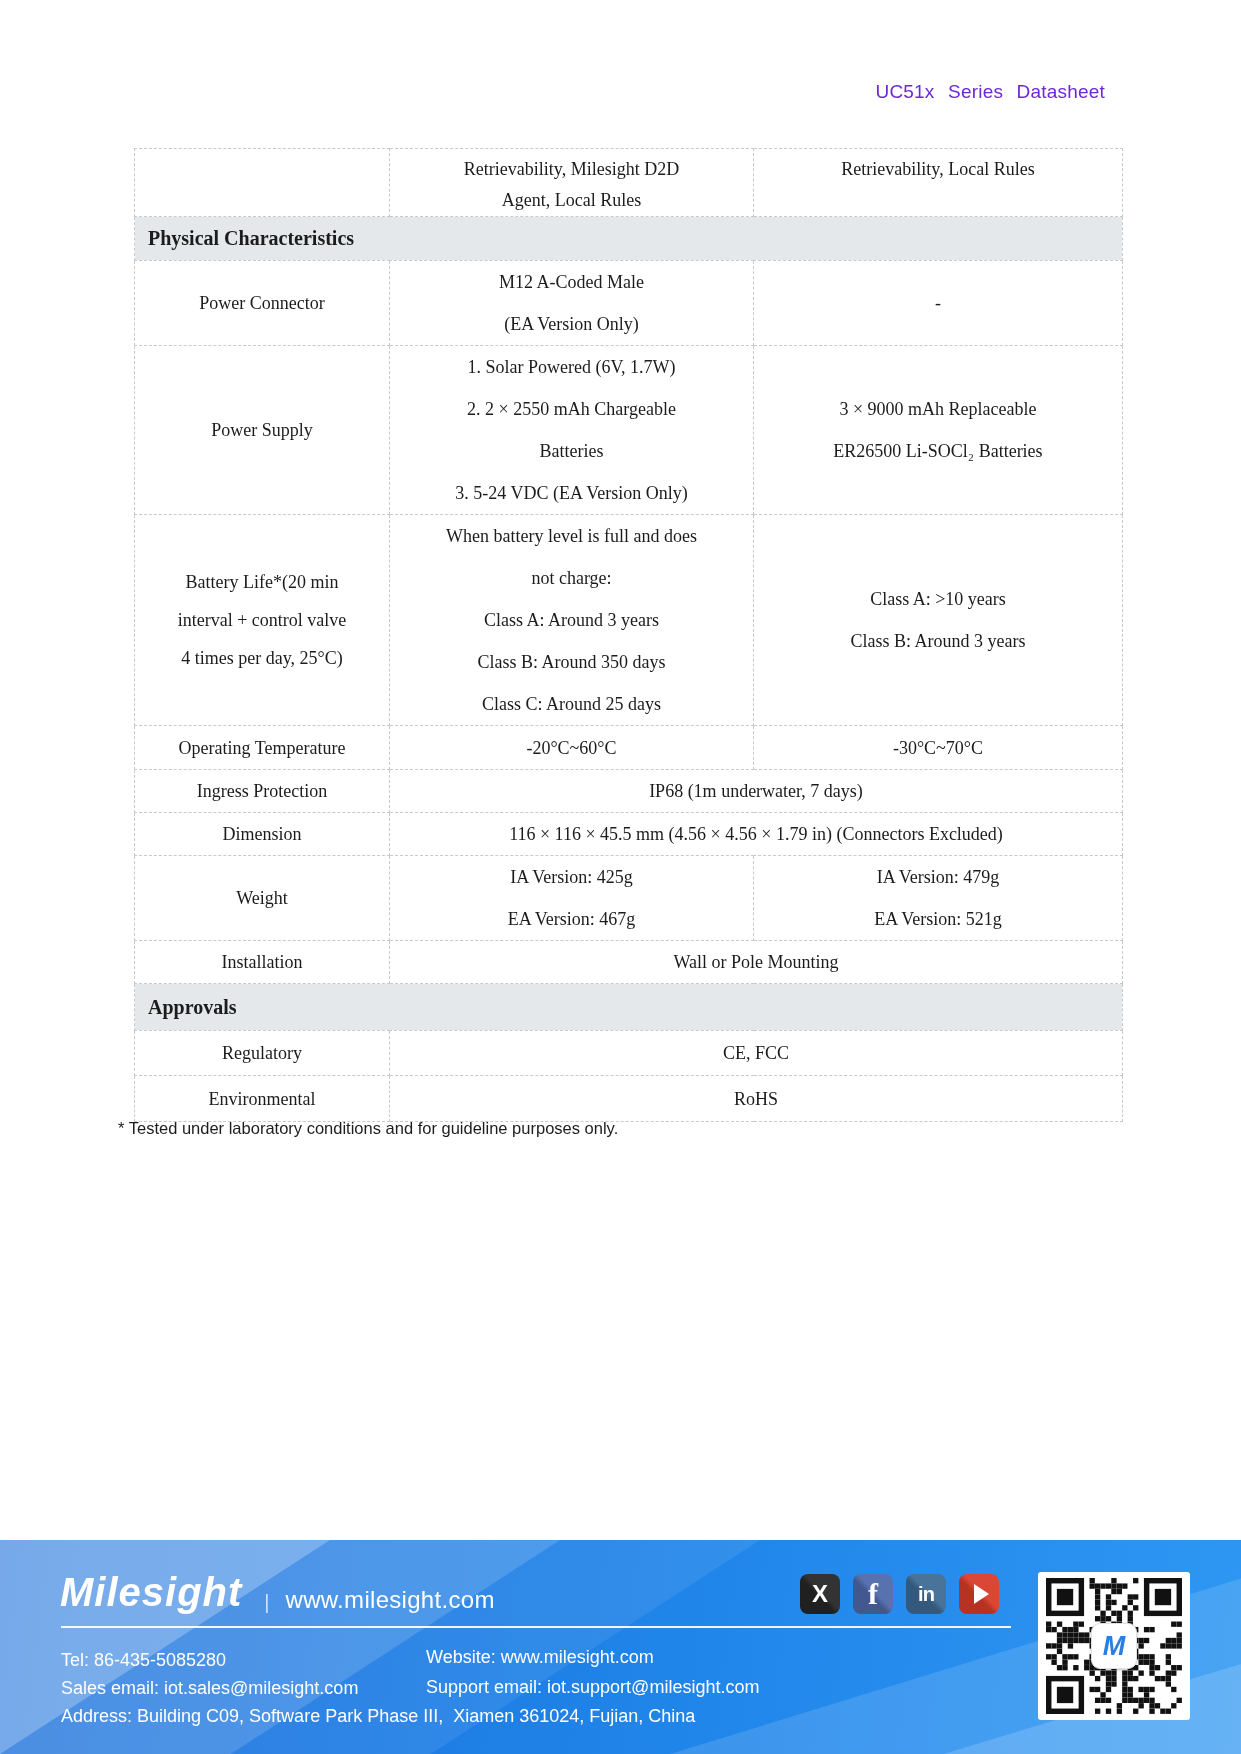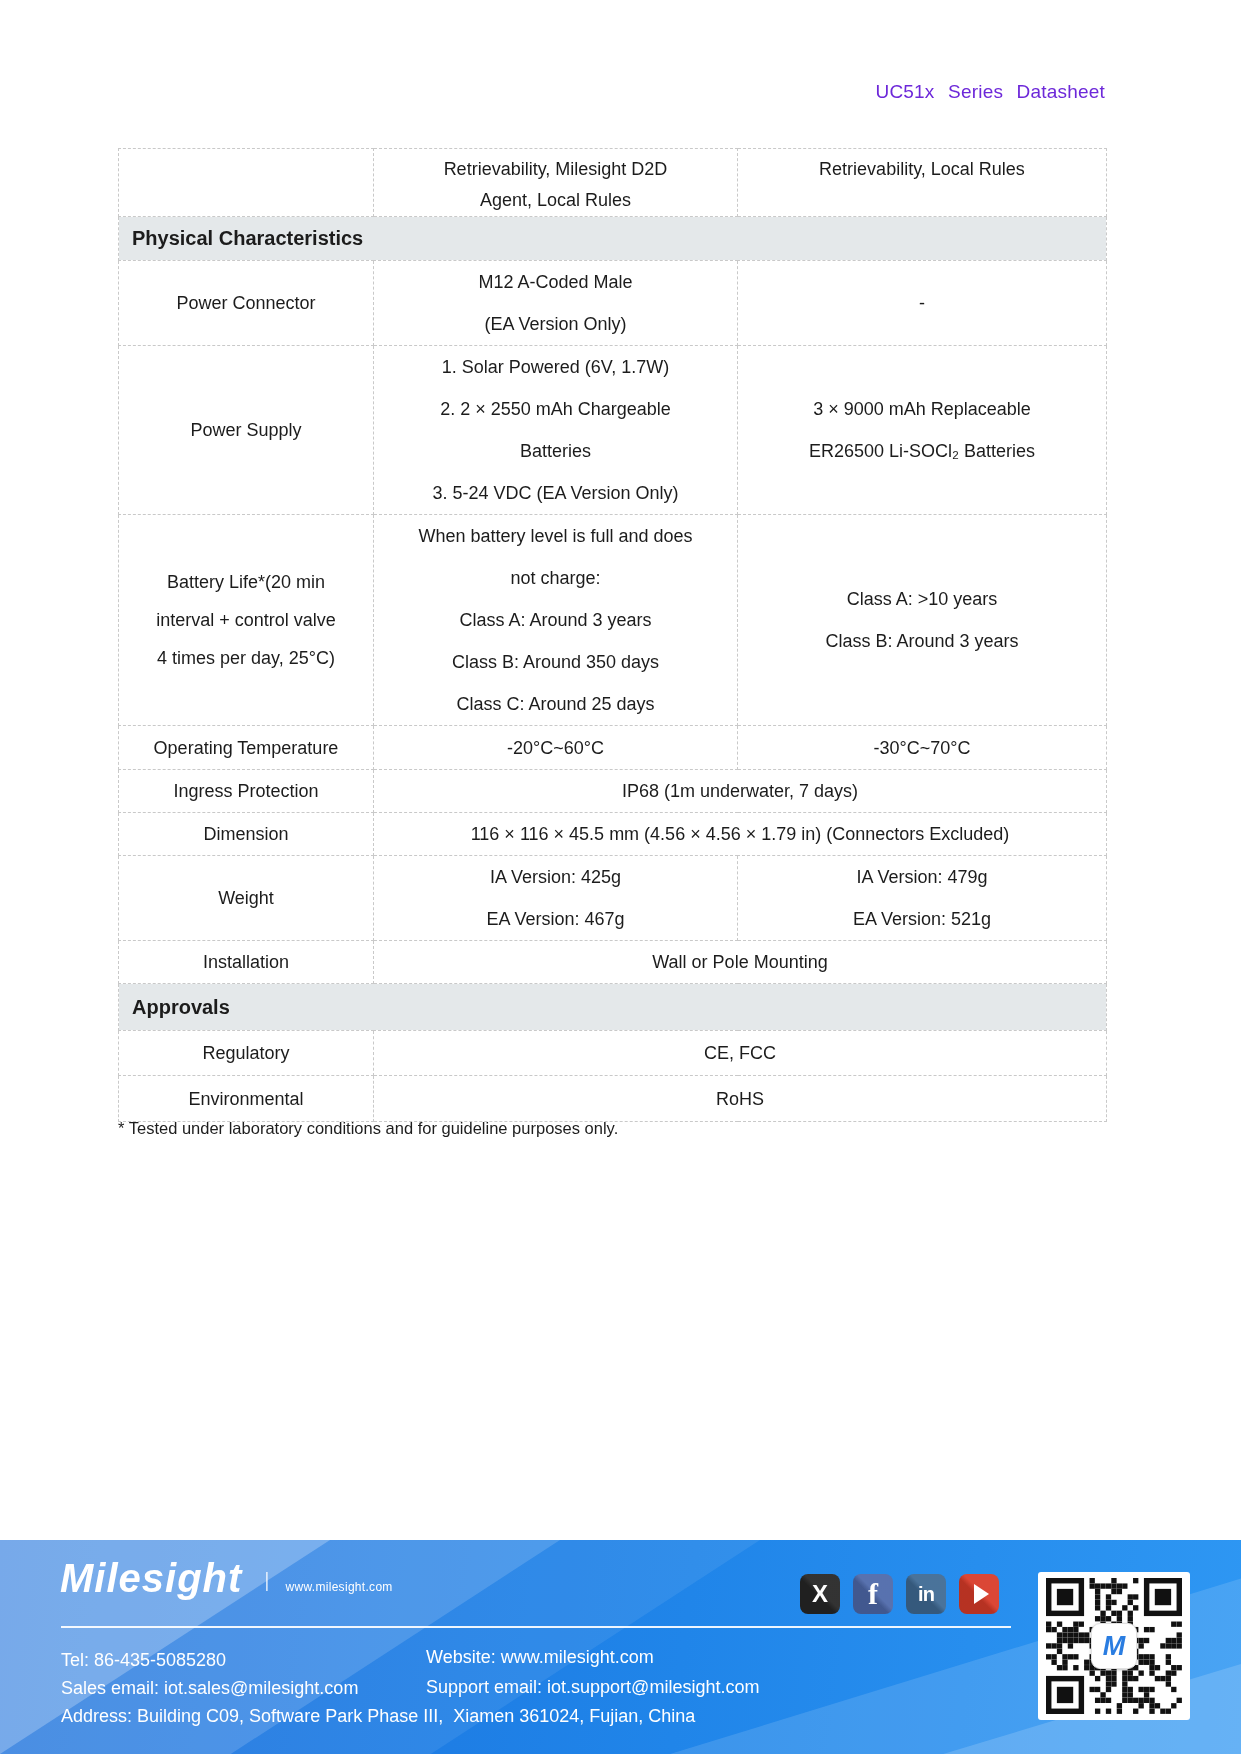--- a/index.html
+++ b/index.html
@@ -9,22 +9,22 @@
   }
 
   
   .page-title {
     position:absolute; top:81px; right:136px;
     font-size:19px; color:#6d28d9; word-spacing:8px; letter-spacing:0.2px;
   }
 
   
   .spec-table {
-    position:absolute; left:118px; top:148px; width:988px;
-    border-collapse:collapse; table-layout:fixed; font-size:18px; color:#1c1c1c;
+    position:absolute; left:134px; top:148px; width:988px;
+    border-collapse:collapse; table-layout:fixed; font-size:18px; color:#1c1c1c;font-family:Liberation Serif, serif;
   }
   .spec-table td {
     border:1px dashed #c9c9c9; vertical-align:middle; padding:0; overflow:hidden;
   }
   .label-cell { text-align:center; padding-left:13px; line-height:40px; }
   .label-cell .ln { line-height:38px; }
   .val { text-align:center; }
   .val .ln { line-height:42px; }
   .val.single { line-height:42px; }
   .top-row td { vertical-align:top; padding-top:5px; }
@@ -42,26 +42,26 @@
     background:linear-gradient(97deg, #1a6fdc 0%, #2085e9 55%, #2e97f3 100%);
     overflow:hidden; color:#ffffff;
   }
   .wedge { position:absolute; left:0; top:0; width:100%; height:100%; pointer-events:none; }
   .w3 { background:rgba(255,255,255,0.08); clip-path:polygon(0 0, 760px 0, 0 494px); }
   .w2 { background:rgba(255,255,255,0.15); clip-path:polygon(0 0, 560px 0, 0 364px); }
   .w1 { background:rgba(255,255,255,0.25); clip-path:polygon(0 0, 330px 0, 0 214px); }
   .w4 { background:rgba(255,255,255,0.13); clip-path:polygon(100% 100%, 100% 18%, 54% 100%); }
   .w5 { background:rgba(255,255,255,0.16); clip-path:polygon(100% 100%, 100% 58%, 76% 100%); }
 
-  .brand-row { position:absolute; left:60px; top:16px; display:flex; align-items:center; }
+  .brand-row { position:absolute; left:60px; top:28px; display:flex; align-items:flex-end; }
   .brand {
     font-size:40px; font-style:italic; font-weight:bold; letter-spacing:1px; line-height:44px;
   }
   .brand-divider { margin:4px 16px 0 22px; font-size:20px; opacity:0.75; font-weight:normal; }
-  .brand-url { font-size:12px; margin-top:18px; letter-spacing:0.3px; }
+  .brand-url { font-size:24px; margin-top:18px; letter-spacing:0.3px; }
 
   .footer-line {
     position:absolute; left:61px; top:86px; width:950px; height:2px;
     background:rgba(255,255,255,0.92);
   }
 
   .social { position:absolute; left:800px; top:34px; display:flex; gap:13px; }
   .icon {
     width:40px; height:40px; border-radius:8px; color:#fff;
     display:flex; align-items:center; justify-content:center;

